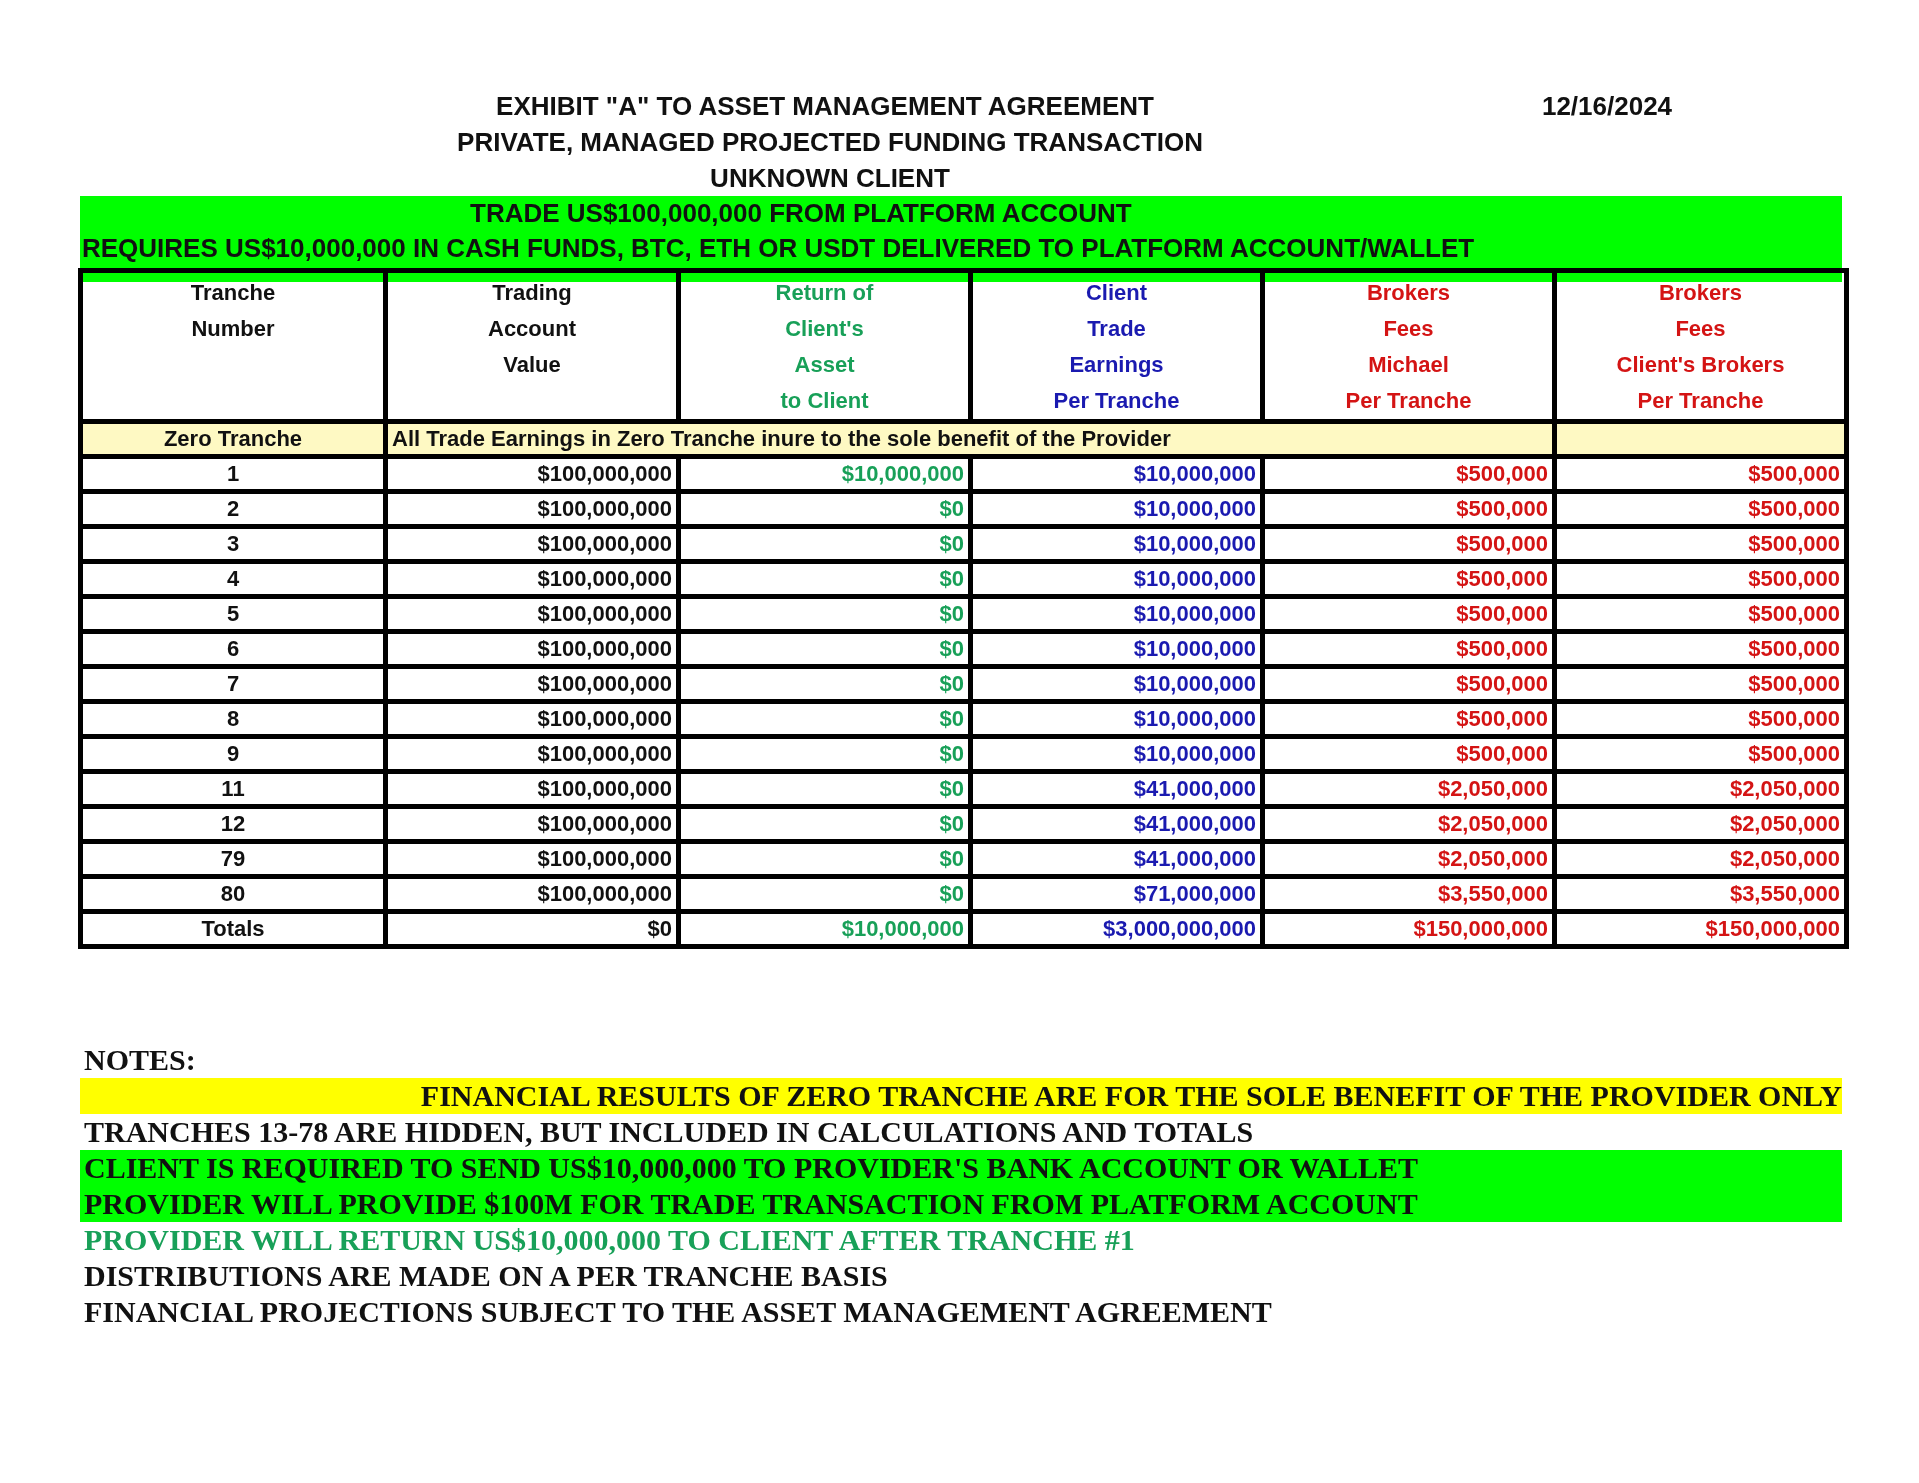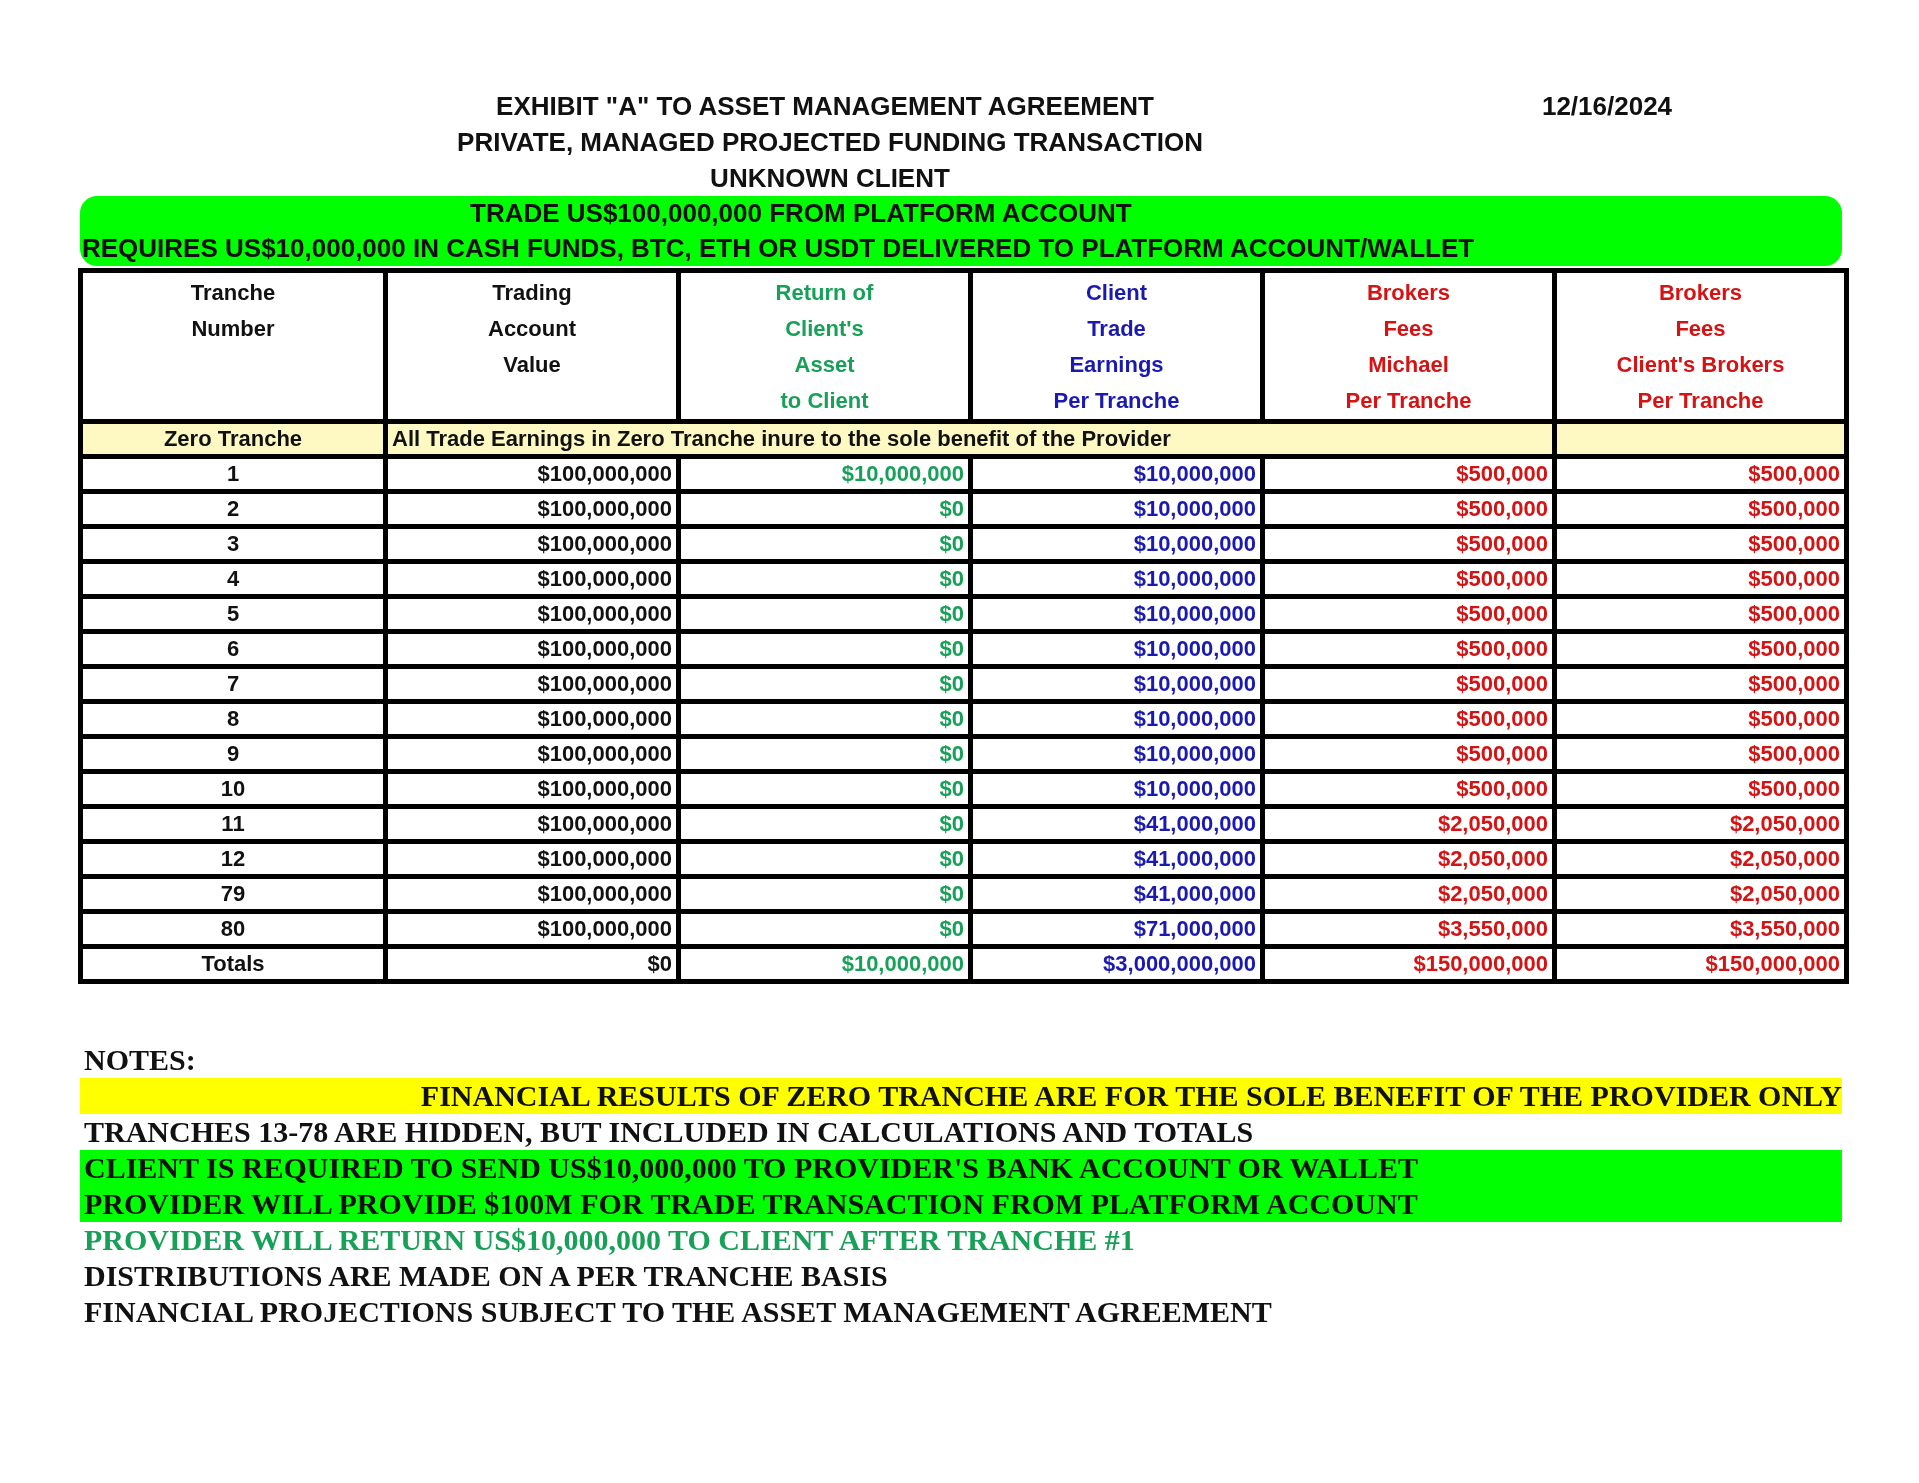--- a/index.html
+++ b/index.html
@@ -1,21 +1,21 @@
 <!DOCTYPE html>
 <html><head>
 <meta charset="utf-8">
 <style>
   html, body { margin: 0; padding: 0; background: #ffffff; }
   body { width: 1919px; height: 1483px; position: relative; overflow: hidden;
          font-family: "Liberation Sans", "DejaVu Sans", sans-serif; font-weight: bold; color: #111; }
   #title-block { position: absolute; top: 88px; left: 380px; width: 900px; text-align: center; font-size: 26px; line-height: 36px; }
   #title-block div:nth-child(1) { margin-left: -10px; }
   #date { position: absolute; top: 88px; left: 1512px; width: 190px; text-align: center; font-size: 26px; line-height: 36px; }
-  #banner { position: absolute; top: 196px; left: 80px; width: 1762px; height: 70px; background: #00ff00; font-size: 26px; line-height: 35px; border-radius: 17px; }
+  #banner { position: absolute; top: 196px; left: 80px; width: 1762px; height: 86px; background: #00ff00; font-size: 26px; line-height: 35px; }
   #banner .b1 { padding-left: 390px; }
   #banner .b2 { padding-left: 2px; white-space: nowrap; }
   table#tranches { position: absolute; top: 268px; left: 78px; width: 1766px; border-collapse: collapse; table-layout: fixed; font-size: 22px; }
   #tranches td, #tranches th { border: 5px solid #000; padding: 0 4px; white-space: nowrap; overflow: hidden; }
   #tranches th { height: 140px; vertical-align: top; font-weight: bold; line-height: 36px; padding-top: 2px; }
   #tranches td { height: 30px; line-height: 30px; }
   #tranches td.num { text-align: right; }
   #tranches td.c { text-align: center; }
   .zero td { background: #fef9c3; }
   .zero td.note { text-align: left; }
@@ -161,28 +161,20 @@
       </tr>
       <tr>
         <td class="c black">9</td>
         <td class="num black">$100,000,000</td>
         <td class="num green">$0</td>
         <td class="num blue">$10,000,000</td>
         <td class="num red">$500,000</td>
         <td class="num red">$500,000</td>
       </tr>
       <tr>
-        <td class="c black">10</td>
-        <td class="num black">$100,000,000</td>
-        <td class="num green">$0</td>
-        <td class="num blue">$10,000,000</td>
-        <td class="num red">$500,000</td>
-        <td class="num red">$500,000</td>
-      </tr>
-      <tr>
         <td class="c black">11</td>
         <td class="num black">$100,000,000</td>
         <td class="num green">$0</td>
         <td class="num blue">$41,000,000</td>
         <td class="num red">$2,050,000</td>
         <td class="num red">$2,050,000</td>
       </tr>
       <tr>
         <td class="c black">12</td>
         <td class="num black">$100,000,000</td>

